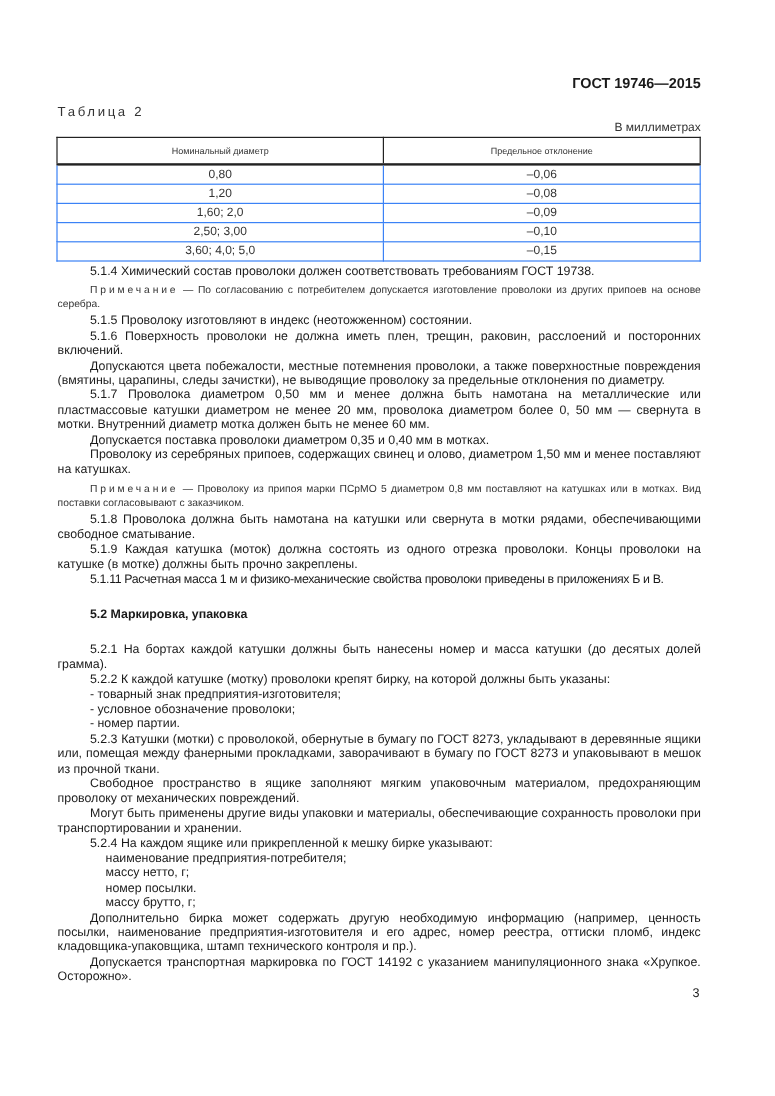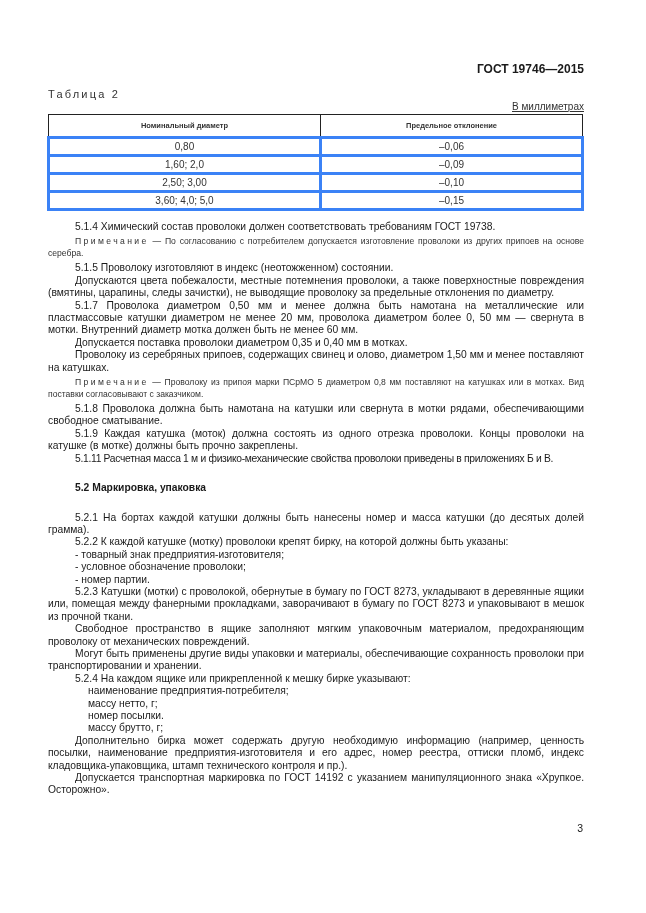--- a/index.html
+++ b/index.html
@@ -1,23 +1,23 @@
 <!DOCTYPE html>
 <html><head>
 <meta charset="utf-8">
 <style>
   html, body { margin: 0; padding: 0; background: #ffffff; }
   body { width: 646px; height: 913px; position: relative; overflow: hidden;
          font-family: "Liberation Sans", sans-serif; color: #1a1a1a; }
   .header { position: absolute; top: 62px; right: 62px; font-weight: bold; font-size: 12px; }
   .table-title { position: absolute; top: 88px; left: 48px; font-size: 11px; letter-spacing: 2.2px; color: #333; }
-  .units { position: absolute; top: 101px; right: 62px; font-size: 10px; color: #333; text-decoration: underline; }
+  .units { position: absolute; top: 101px; right: 62px; font-size: 10px; color: #333; }
   table.t2 { position: absolute; top: 114px; left: 47px; width: 537px; border-collapse: collapse; font-size: 10px; }
-  table.t2 th { font-weight: bold; font-size: 7.5px; height: 19px; border: 1px solid #222; border-bottom: 2px solid #222; color: #333; }
-  table.t2 td { height: 15px; border: 3px solid #3b82f6; text-align: center; padding: 0; color: #333; }
+  table.t2 th { font-weight: normal; font-size: 7.5px; height: 19px; border: 1px solid #222; border-bottom: 2px solid #222; color: #333; }
+  table.t2 td { height: 15px; border: 1px solid #3b82f6; text-align: center; padding: 0; color: #333; }
   table.t2 th:first-child, table.t2 td:first-child { width: 269px; }
   .body { position: absolute; top: 221px; left: 48px; width: 536px; font-size: 10.3px; line-height: 12.4px; }
   .p { text-indent: 27px; text-align: justify; margin: 0; }
   .note { text-indent: 27px; text-align: justify; font-size: 8.6px; line-height: 12px; margin: 2px 0 3px 0; color: #333; }
   .note .lbl { letter-spacing: 2.4px; }
   .h { font-weight: bold; text-indent: 27px; margin: 17px 0; }
   .dash { padding-left: 27px; margin: 0; }
   .ind { padding-left: 40px; margin: 0; }
   .pagenum { position: absolute; top: 822px; right: 63px; font-size: 10.5px; }
 </style>
@@ -34,38 +34,43 @@
       <th>Номинальный диаметр</th>
       <th>Предельное отклонение</th>
     </tr>
   </thead>
   <tbody>
     <tr>
         <td>0,80</td>
         <td>–0,06</td>
       </tr>
     <tr>
+        <td>1,20</td>
+        <td>–0,08</td>
+      </tr>
+    <tr>
         <td>1,60; 2,0</td>
         <td>–0,09</td>
       </tr>
     <tr>
         <td>2,50; 3,00</td>
         <td>–0,10</td>
       </tr>
     <tr>
         <td>3,60; 4,0; 5,0</td>
         <td>–0,15</td>
       </tr>
   </tbody>
 </table>
 
 <div class="body">
   <p class="p">5.1.4 Химический состав проволоки должен соответствовать требованиям ГОСТ 19738.</p>
   <p class="note"><span class="lbl">Примечание</span><span> — По согласованию с потребителем допускается изготовление проволоки из других припоев на основе серебра.</span></p>
   <p class="p">5.1.5 Проволоку изготовляют в индекс (неотожженном) состоянии.</p>
+  <p class="p">5.1.6 Поверхность проволоки не должна иметь плен, трещин, раковин, расслоений и посторонних включений.</p>
   <p class="p">Допускаются цвета побежалости, местные потемнения проволоки, а также поверхностные повреждения (вмятины, царапины, следы зачистки), не выводящие проволоку за предельные отклонения по диаметру.</p>
   <p class="p">5.1.7 Проволока диаметром 0,50 мм и менее должна быть намотана на металлические или пластмассовые катушки диаметром не менее 20 мм, проволока диаметром более 0, 50 мм — свернута в мотки. Внутренний диаметр мотка должен быть не менее 60 мм.</p>
   <p class="p">Допускается поставка проволоки диаметром 0,35 и 0,40 мм в мотках.</p>
   <p class="p">Проволоку из серебряных припоев, содержащих свинец и олово, диаметром 1,50 мм и менее поставляют на катушках.</p>
   <p class="note"><span class="lbl">Примечание</span><span> — Проволоку из припоя марки ПСрМО 5 диаметром 0,8 мм поставляют на катушках или в мотках. Вид поставки согласовывают с заказчиком.</span></p>
   <p class="p">5.1.8 Проволока должна быть намотана на катушки или свернута в мотки рядами, обеспечивающими свободное сматывание.</p>
   <p class="p">5.1.9 Каждая катушка (моток) должна состоять из одного отрезка проволоки. Концы проволоки на катушке (в мотке) должны быть прочно закреплены.</p>
   <p class="p" style="letter-spacing:-0.3px">5.1.11 Расчетная масса 1 м и физико-механические свойства проволоки приведены в приложениях Б и В.</p>
   <p class="h">5.2 Маркировка, упаковка</p>
   <p class="p">5.2.1 На бортах каждой катушки должны быть нанесены номер и масса катушки (до десятых долей грамма).</p>

